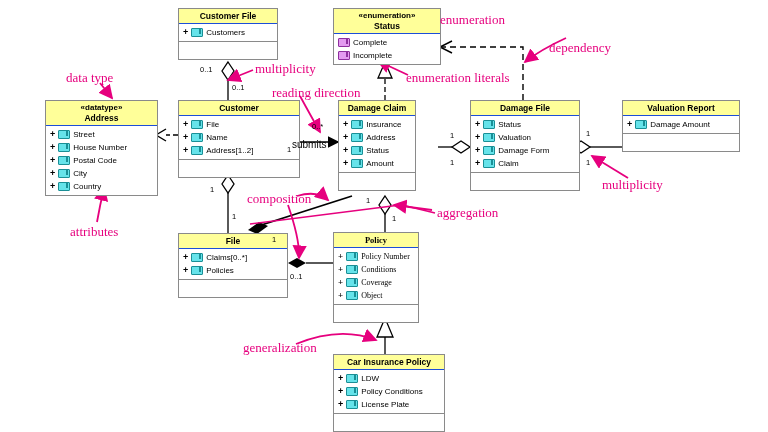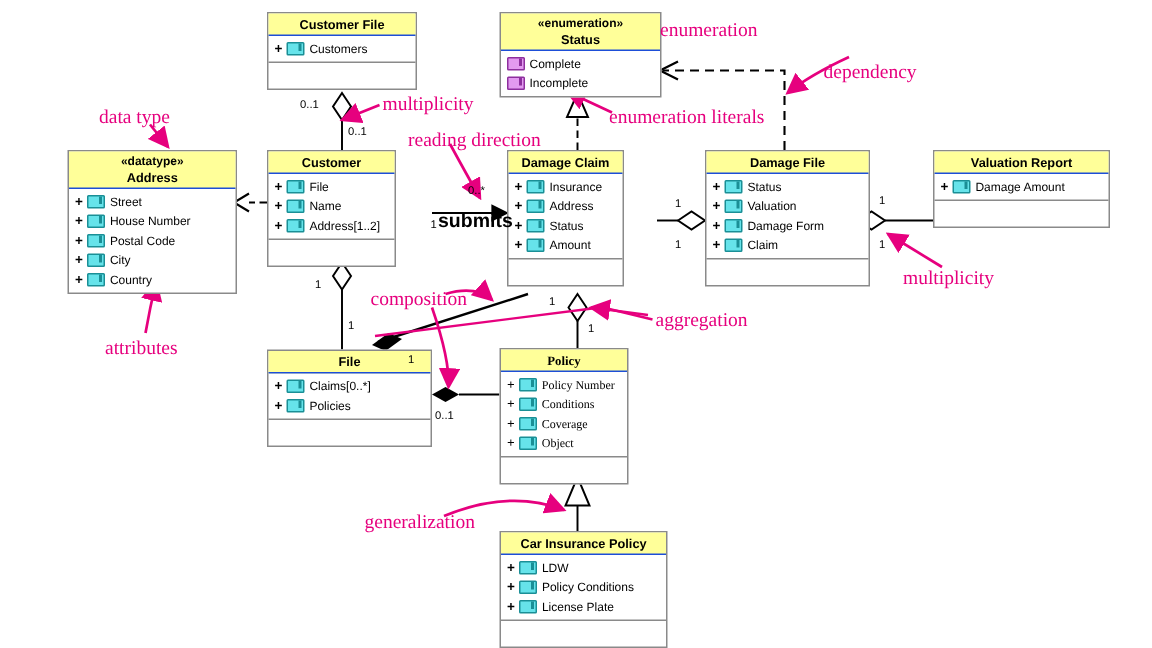--- a/index.html
+++ b/index.html
@@ -25,21 +25,21 @@
   .ico::after{content:"";position:absolute;right:1px;top:0px;width:2px;height:5px;background:#1a8f96;}
   .ico.lit{border:1px solid #8e2f9e;background:#e39af0;}
   .ico.lit::after{background:#8e2f9e;}
 
   
   .note{position:absolute;color:#e6007e;font-size:13px;white-space:nowrap;
         font-family:"Liberation Serif","DejaVu Serif",serif;font-weight:normal;}
 
   
   .mult{position:absolute;font-size:7.5px;color:#000;white-space:nowrap;}
-  .role{position:absolute;font-size:13px;color:#000;white-space:nowrap;font-weight:bold;}
+  .role{position:absolute;font-size:10px;color:#000;white-space:nowrap;}
 </style>
 </head>
 <body>
 
 <div id="canvas">
 
   <svg class="wires" viewBox="0 0 768 432" xmlns="http://www.w3.org/2000/svg">
     <defs>
       <marker id="arrowSolid" markerWidth="9" markerHeight="9" refX="8" refY="4.5" orient="auto">
           <path d="M0,0 L9,4.5 L0,9 z" fill="#000"></path>
@@ -212,21 +212,21 @@
           <span>City</span>
         </div>
       <div class="attr">
           <span class="plus">+</span>
           <span class="ico"></span>
           <span>Country</span>
         </div>
     </div>
   </div>
 
-  <div class="uml" style="left:178px;top:100px;width:86px;">
+  <div class="uml" style="left:178px;top:100px;width:122px;">
     <div class="hdr">Customer</div>
     <div class="compart">
       <div class="attr">
           <span class="plus">+</span>
           <span class="ico"></span>
           <span>File</span>
         </div>
       <div class="attr">
           <span class="plus">+</span>
           <span class="ico"></span>

